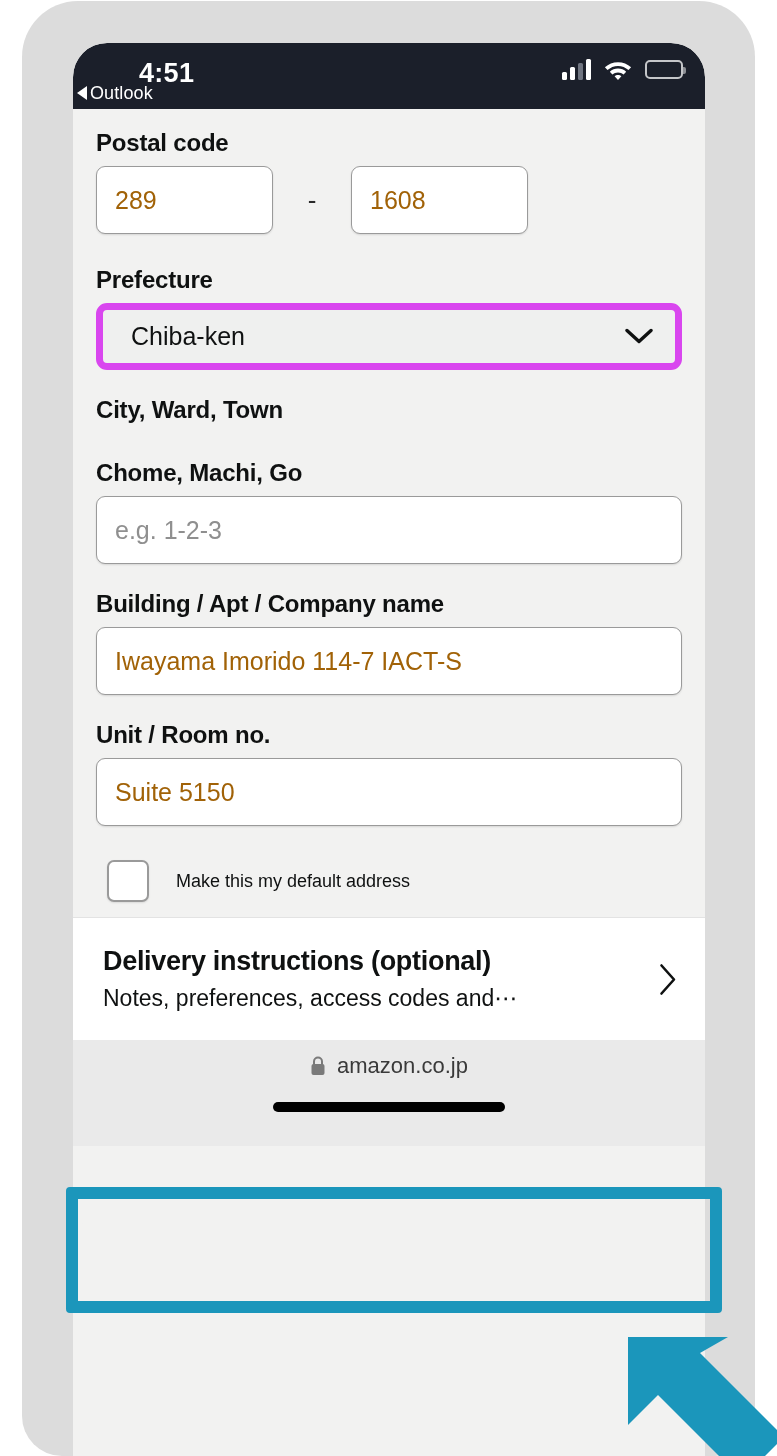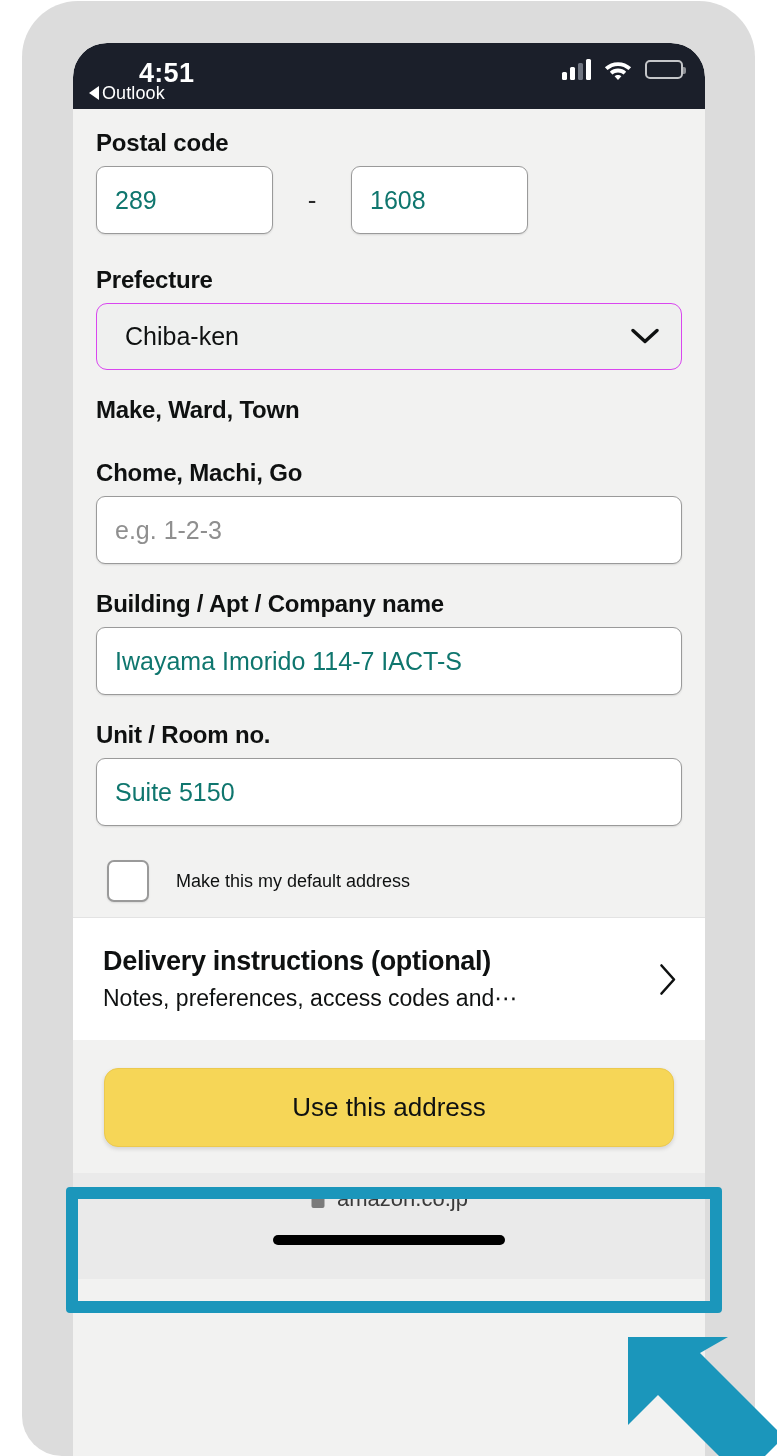--- a/index.html
+++ b/index.html
@@ -51,21 +51,21 @@
     position: absolute;
     left: 66px;
     top: 7px;
     font-size: 27px;
     font-weight: bold;
     letter-spacing: 0.3px;
     margin-top: 8px;
   }
   #status-back {
     position: absolute;
-    left: 16px;
+    left: 4px;
     top: 40px;
     font-size: 18px;
     font-weight: 500;
     letter-spacing: 0.1px;
     white-space: nowrap;
   }
   #status-back .tri {
     display: inline-block;
     width: 0; height: 0;
     border-top: 7px solid transparent;
@@ -145,40 +145,40 @@
     background: #ffffff;
     border: 1px solid #9a9a9a;
     border-radius: 9px;
     box-shadow: 0 1px 2px rgba(0,0,0,0.12);
     height: 68px;
     display: flex;
     align-items: center;
     padding: 0 18px;
     box-sizing: border-box;
     font-size: 25px;
-    color: #0f766e;
+    color: #a16207;
   }
   .input-box.placeholder { color: #8f8f8f; }
 
   .postal-row {
     display: flex;
     align-items: center;
   }
   .postal-row .input-box { width: 177px; }
   .postal-dash {
     width: 78px;
     text-align: center;
     font-size: 26px;
     color: #2a2a2a;
     font-weight: 400;
   }
 
   .select-box {
     background: #eff0ef;
-    border: 1px solid #d946ef;
+    border: 7px solid #d946ef;
     border-radius: 11px;
     height: 67px;
     display: flex;
     align-items: center;
     justify-content: space-between;
     padding: 0 22px 0 28px;
     box-sizing: border-box;
     font-size: 25px;
     color: #0f1111;
   }
@@ -354,21 +354,21 @@
         <div class="field-label">Prefecture</div>
         <div class="select-box">
           <span>Chiba-ken</span>
           <svg class="chev-down" viewBox="0 0 28 17">
             <path d="M2 2.5 L14 13.5 L26 2.5" stroke="#0f1111" stroke-width="3.4" fill="none" stroke-linecap="round" stroke-linejoin="round"></path>
           </svg>
         </div>
 
         <div class="gap-26"></div>
 
-        <div class="field-label">Make, Ward, Town</div>
+        <div class="field-label">City, Ward, Town</div>
 
         <div class="gap-26"></div>
 
         <div class="field-label">Chome, Machi, Go</div>
         <div class="input-box placeholder">e.g. 1-2-3</div>
 
         <div class="gap-26"></div>
 
         <div class="field-label">Building / Apt / Company name</div>
         <div class="input-box">Iwayama Imorido 114-7 IACT-S</div>
@@ -387,23 +387,20 @@
       <div class="delivery-card">
         <div>
           <div class="delivery-title">Delivery instructions (optional)</div>
           <div class="delivery-sub">Notes, preferences, access codes and⋯</div>
         </div>
         <svg class="chev-right" viewBox="0 0 18 33">
           <path d="M2.5 2.5 L15 16.5 L2.5 30.5" stroke="#0f1111" stroke-width="2.6" fill="none" stroke-linecap="round" stroke-linejoin="round"></path>
         </svg>
       </div>
 
-      <div class="cta-wrap">
-        <div class="cta-button" style="background: rgb(246, 214, 87);">Use this address</div>
-      </div>
 
       <div class="browser-bar">
         <svg class="lock-icon" viewBox="0 0 16 20">
           <path d="M4 8.5 V5.5 a4 4 0 0 1 8 0 V8.5" stroke="#7a7a7a" stroke-width="2" fill="none"></path>
           <rect x="1.5" y="8" width="13" height="11" rx="2" fill="#7a7a7a"></rect>
         </svg>
         <span>amazon.co.jp</span>
       </div>
 
       <div class="home-area">

